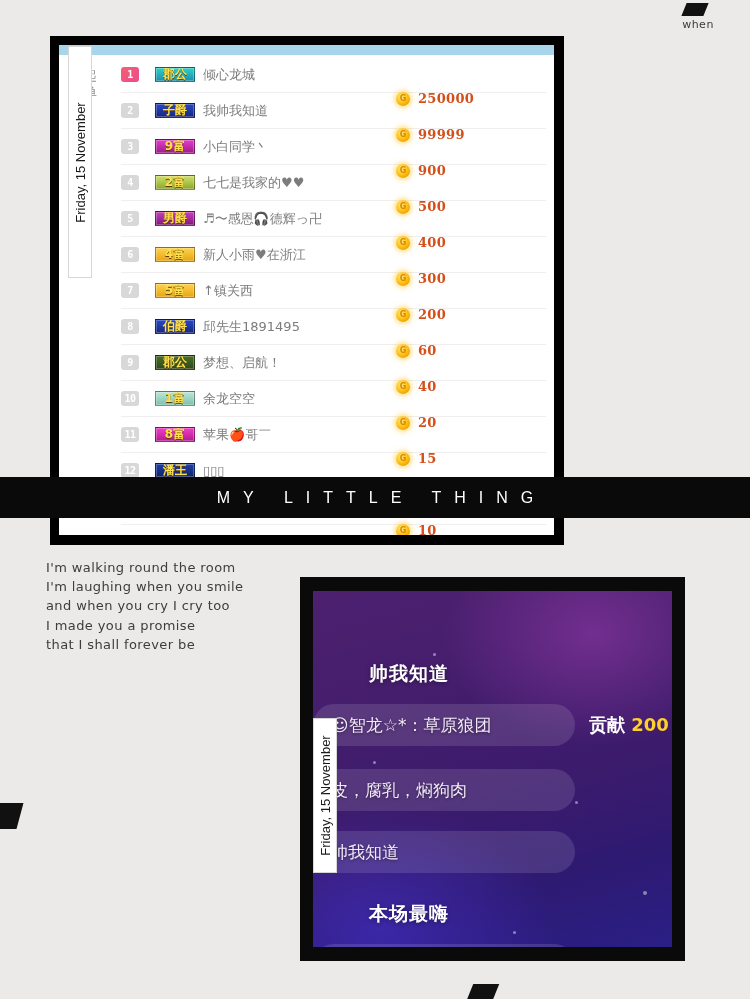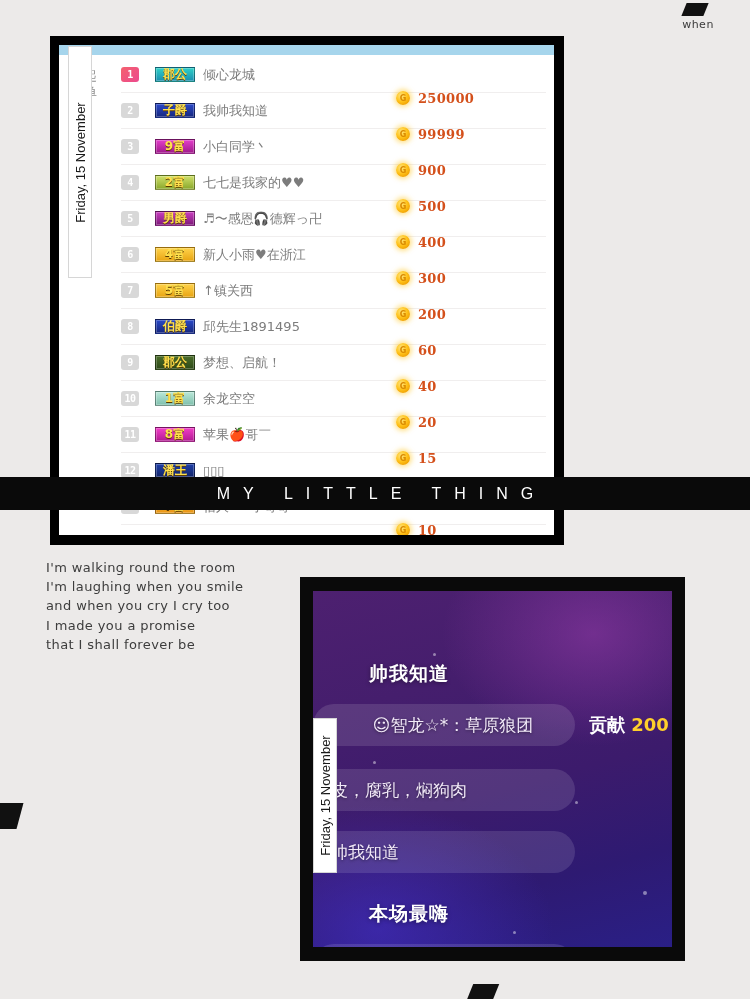--- a/index.html
+++ b/index.html
@@ -97,21 +97,21 @@
     overflow:hidden; white-space:nowrap;
   }
   .nick {
     margin-left:8px;
     font-size:13px;
     color:#7c7c7c;
     white-space:nowrap; overflow:hidden;
     flex:1 1 auto;
     font-family:"DejaVu Sans","Liberation Sans",sans-serif;
   }
-  .coin-wrap { display:flex; align-items:flex-start; flex:0 0 150px;margin-top:48px; }
+  .coin-wrap { display:flex; align-items:center; flex:0 0 150px;margin-top:48px; }
   .coin-icon {
     width:14px; height:14px; border-radius:50%;
     background:radial-gradient(circle at 38% 34%, #ffe680 0%, #ffc21a 45%, #f0a000 78%, #e08e00 100%);
     box-shadow:0 0 5px 2px rgba(255,200,40,.55);
     flex:0 0 14px;
     position:relative;
   }
   .coin-icon::after{
     content:"G";
     position:absolute; inset:0;
@@ -140,21 +140,21 @@
     font-size:13px;
     color:#1a1a1a;
     font-family:"Liberation Sans", sans-serif;
   }
   #vdate-top    { left:68px;  top:46px;  width:24px; height:232px; }
   #vdate-bottom { left:313px; top:718px; width:24px; height:155px; }
 
   
   #banner {
     position:absolute; left:0; top:477px;
-    width:750px; height:33px;
+    width:750px; height:41px;
     background:#0a0a0a;
     display:flex; align-items:center; justify-content:center;
   }
   #banner .btext {
     color:#ffffff;
     font-size:16px;
     letter-spacing:13px;
     font-family:"Liberation Sans", sans-serif;
     padding-left:13px;
   }
@@ -210,21 +210,21 @@
     display:flex; align-items:center;
     padding-left:18px;
   }
   .live-pill .pname {
     color:#f2eaf8;
     font-size:17px;
     white-space:nowrap;
     font-family:"DejaVu Sans","Liberation Sans",sans-serif;
     text-shadow:0 1px 3px rgba(0,0,0,.45);
   }
-  #pill-1 { top:113px;justify-content:center; }
+  #pill-1 { top:113px; }
   #pill-2 { top:178px; }
   #pill-3 { top:240px; }
   #pill-4 { top:353px; }
 
   #contrib {
     position:absolute; left:276px; top:122px;
     font-size:18px; font-weight:bold;
     color:#ffffff; white-space:nowrap;
     font-family:"DejaVu Sans","Liberation Sans",sans-serif;
   }

